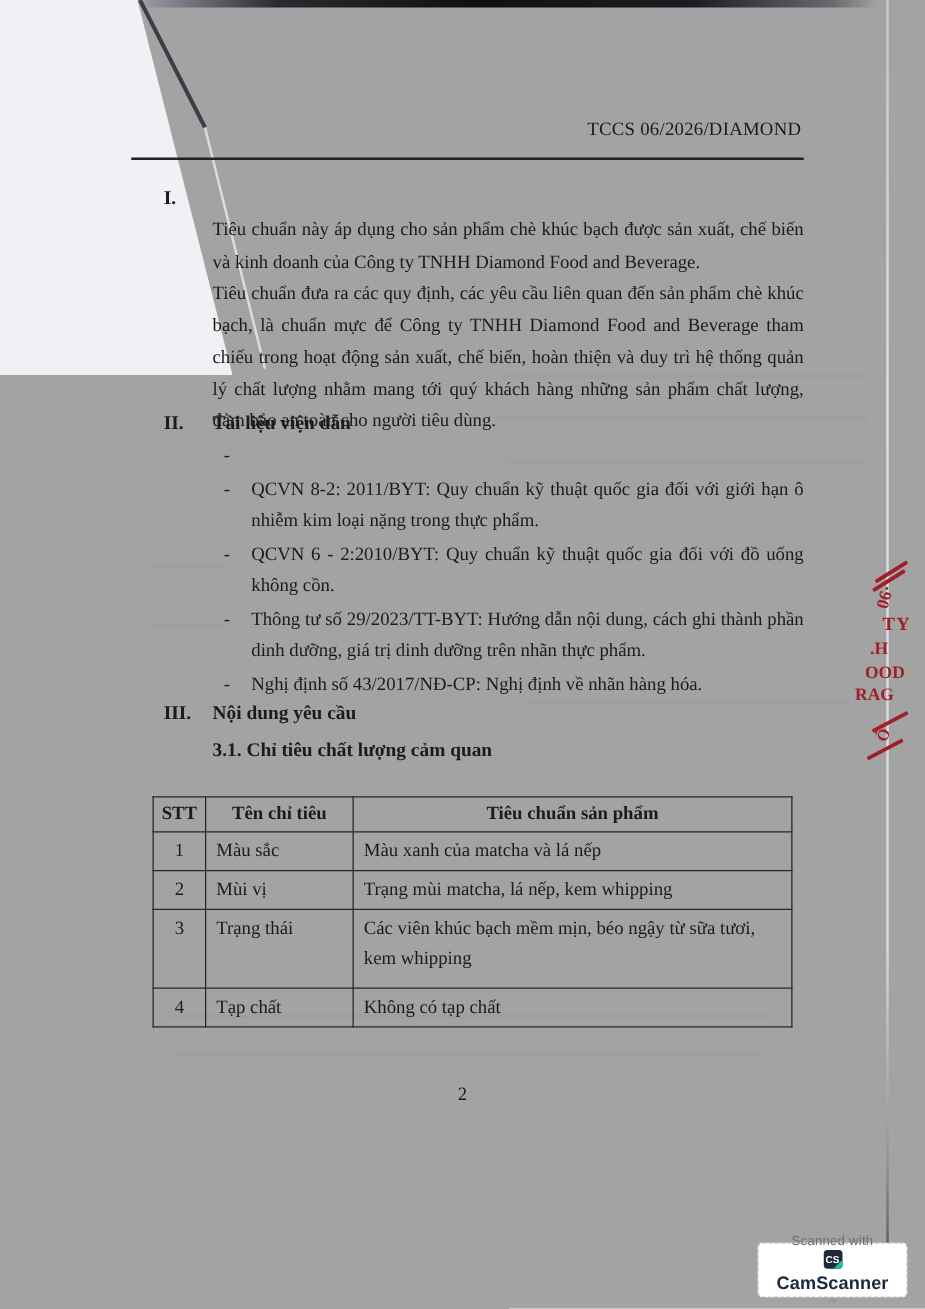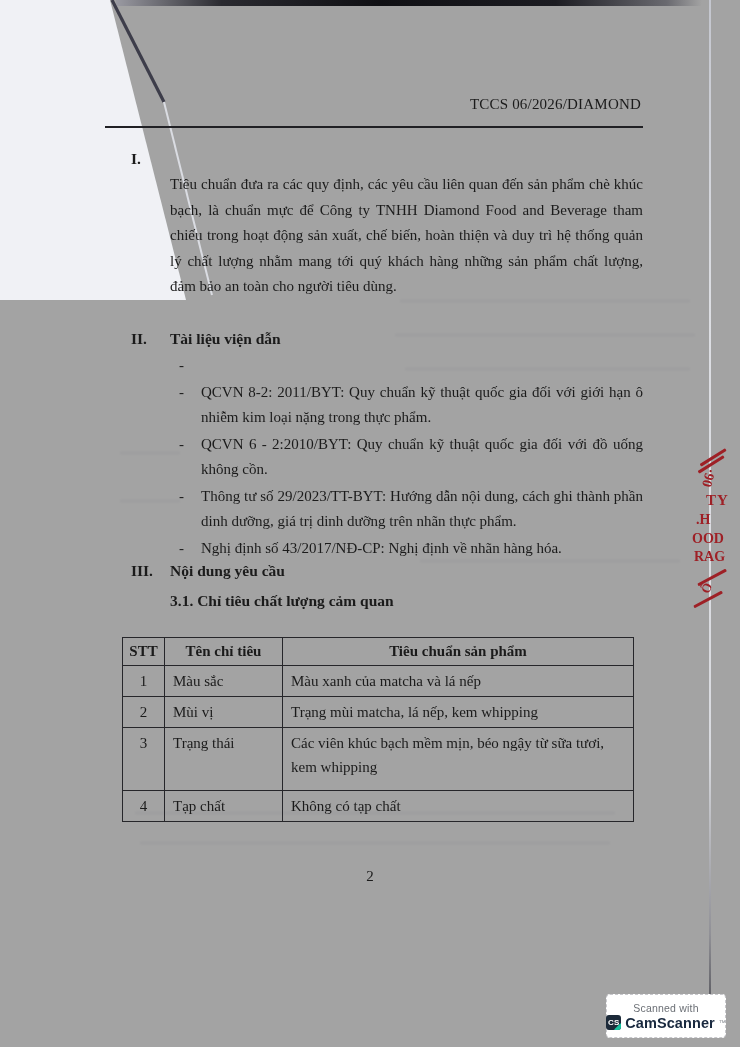--- a/index.html
+++ b/index.html
@@ -63,21 +63,21 @@
   .stamp .stroke { position:absolute; height:2.5px; background:#9e2026; border-radius:1px; }
 
   
   .cs-badge {
     position:absolute; top:994px; left:606px; width:118px; height:42px;
     background:#ffffff; border:1.5px dashed #c8c8cc; border-radius:4px;
     display:flex; flex-direction:column; align-items:center; justify-content:center;
     font-family:"Liberation Sans", sans-serif; gap:1px;
   }
   .cs-line1 { font-size:10.5px; color:#6b6f75; letter-spacing:.2px; }
-  .cs-line2 { display:flex; align-items:center; gap:4px; }
+  .cs-line2 { display:flex; align-items:center; gap:4px;flex-direction:column; }
   .cs-icon {
     position:relative; width:15px; height:15px; border-radius:3px; background:#1c2a39;
     color:#ffffff; font-size:8px; font-weight:bold; display:flex; align-items:center; justify-content:center;
     overflow:hidden;
   }
   .cs-icon::after {
     content:""; position:absolute; right:-4px; bottom:-4px; width:9px; height:9px;
     background:#18c3a0; transform:rotate(45deg);
   }
   .cs-wordmark { font-size:14.5px; font-weight:bold; color:#18283e; letter-spacing:.1px; }
@@ -105,20 +105,21 @@
   <div class="ghost" style="top:812px; left:135px; width:480px; height:2px;"></div>
   <div class="ghost" style="top:842px; left:140px; width:470px; height:2px;"></div>
 
   <div class="doc-header">TCCS 06/2026/DIAMOND</div>
   <div class="header-rule"></div>
 
   <div class="sec" style="top:146px;">
     <div class="sec-head">
       <span class="sec-num">I.</span>
     </div>
+    <p class="para">Tiêu chuẩn này áp dụng cho sản phẩm chè khúc bạch được sản xuất, chế biến và kinh doanh của Công ty TNHH Diamond Food and Beverage.</p>
     <p class="para">Tiêu chuẩn đưa ra các quy định, các yêu cầu liên quan đến sản phẩm chè khúc bạch, là chuẩn mực để Công ty TNHH Diamond Food and Beverage tham chiếu trong hoạt động sản xuất, chế biến, hoàn thiện và duy trì hệ thống quản lý chất lượng nhằm mang tới quý khách hàng những sản phẩm chất lượng, đảm bảo an toàn cho người tiêu dùng.</p>
   </div>
 
   <div class="sec" style="top:326px;">
     <div class="sec-head">
       <span class="sec-num">II.</span>
       <span>Tài liệu viện dẫn</span>
     </div>
     <div class="ref-list">
       <div class="li">
@@ -190,21 +191,21 @@
 
   <div class="page-number">2</div>
 
   <div class="stamp">
     <div class="stroke" style="top:8px; left:14px; width:30px; transform:rotate(-32deg);"></div>
     <div class="stroke" style="top:15px; left:12px; width:30px; transform:rotate(-32deg);"></div>
     <span class="frag" style="top:22px; left:16px; font-size:14px; transform:rotate(-75deg);">06·</span>
     <span class="frag" style="top:44px; left:22px; font-size:15px; letter-spacing:1px;">TY</span>
     <span class="frag" style="top:64px; left:12px; font-size:14px;">.H</span>
     <span class="frag" style="top:83px; left:8px; font-size:14px;">OOD</span>
-    <span class="frag" style="top:101px; left:10px; font-size:14px;">RAG</span>
+    <span class="frag" style="top:101px; left:0; font-size:14px;">RAG</span>
     <div class="stroke" style="top:128px; left:12px; width:32px; transform:rotate(-28deg);"></div>
     <span class="frag" style="top:132px; left:18px; font-size:13px; transform:rotate(-70deg);">Ố</span>
     <div class="stroke" style="top:150px; left:8px; width:32px; transform:rotate(-28deg);"></div>
   </div>
 
   <div class="cs-badge">
     <div class="cs-line1">Scanned with</div>
     <div class="cs-line2">
       <span class="cs-icon">CS</span>
       <span class="cs-wordmark">CamScanner</span>

